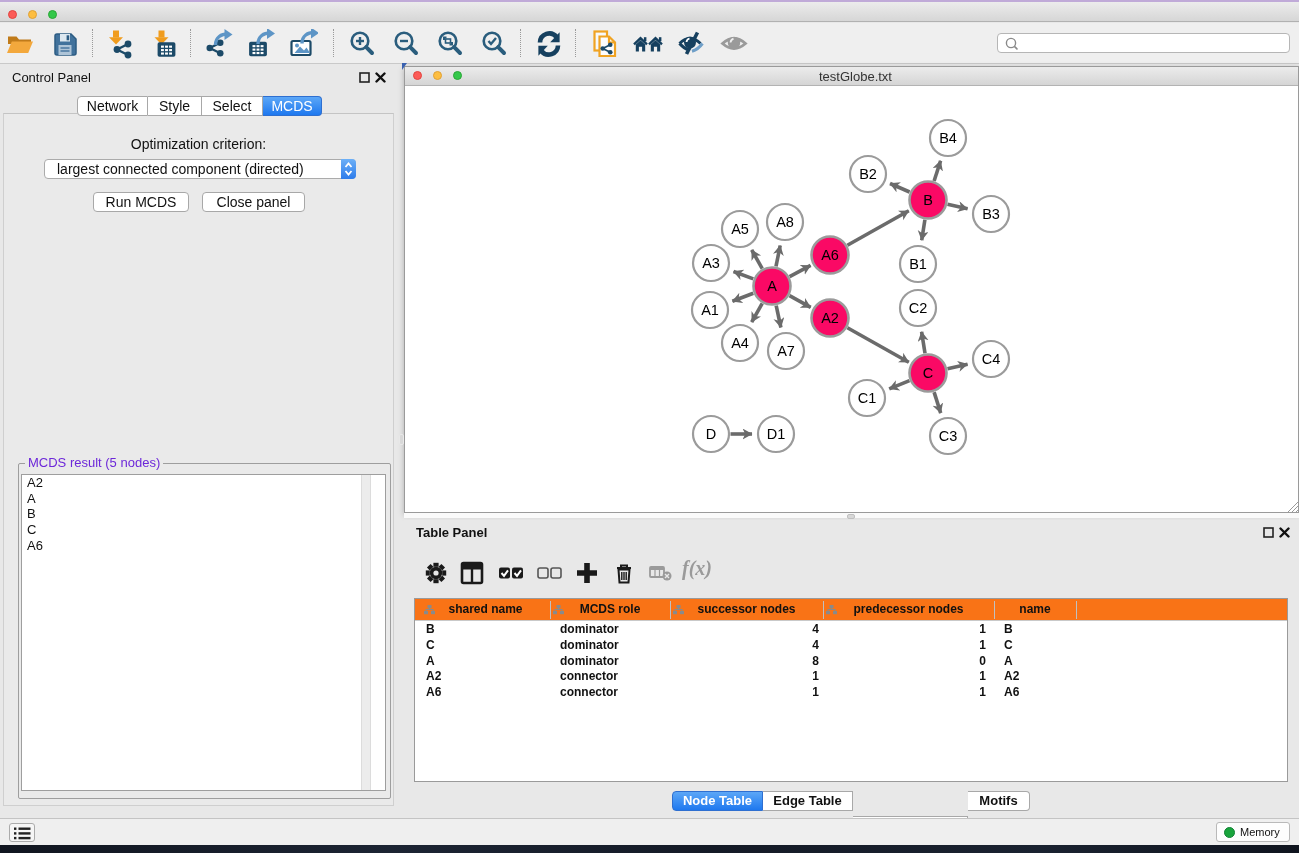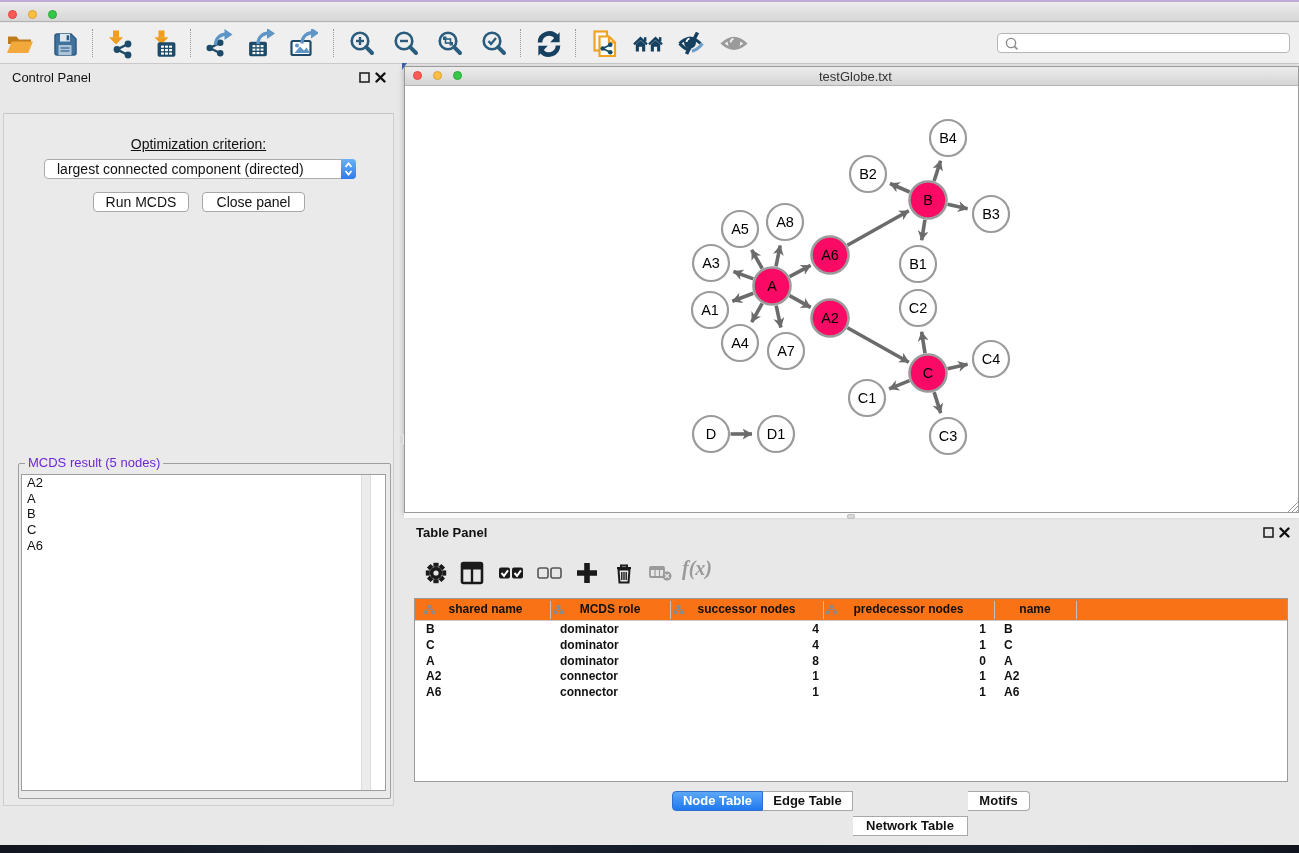--- a/index.html
+++ b/index.html
@@ -21,21 +21,21 @@
 #searchbox { position:absolute; left:997px; top:10px; width:293px; height:20px; background:#fff; border:1px solid #b6b6b6; border-radius:4px; }
 #cpanel { left:0; top:64px; width:398px; height:754px; background:#e8e8e8; }
 #cpanel .hdr { position:absolute; left:12px; top:6px; font-size:13px; color:#111; }
 .winbtn { position:absolute; top:8px; width:11px; height:11px; }
 .tabbar { position:absolute; display:flex; z-index:3; }
 .tab { height:20px; background:#fff; border:1px solid #a8a8a8; border-left:none; font-size:14px; color:#111; text-align:center; line-height:18px; }
 .tab.first { border-left:1px solid #a8a8a8; border-radius:4px 0 0 4px; }
 .tab.last { border-radius:0 4px 4px 0; }
 .tab.sel { background:linear-gradient(#5ca7f7,#1e78ef); color:#fff; border-color:#2e6fd0; }
 #cpContent { position:absolute; left:3px; top:49px; width:391px; height:693px; background:#eaeaea; border:1px solid #cfcfcf; border-top:1px solid #c4c4c4; }
-#optlabel { position:absolute; left:0; width:100%; top:22px; text-align:center; font-size:14px; color:#111;text-decoration:underline; }
+#optlabel { position:absolute; left:0; width:100%; top:22px; text-align:center; font-size:14px; color:#111; }
 #combo { position:absolute; left:40px; top:45px; width:312px; height:20px; background:#fff; border:1px solid #ababab; border-radius:4px; font-size:14px; color:#111; line-height:18px; padding-left:12px; }
 #comboBtn { position:absolute; right:-1px; top:-1px; width:15px; height:20px; border-radius:0 4px 4px 0; background:linear-gradient(#6db0f7,#2d7ceb); }
 .btn { position:absolute; height:20px; background:#fff; border:1px solid #a8a8a8; border-radius:4px; font-size:14px; color:#111; text-align:center; line-height:18px; }
 #fieldset { position:absolute; left:14px; top:349px; width:373px; height:336px; border:1px solid #9e9e9e; border-radius:2px; }
 #fieldset .legend { position:absolute; left:6px; top:-9px; background:#eaeaea; padding:0 3px; font-size:13px; color:#6d28d9; }
 #listbox { position:absolute; left:2px; top:10px; width:365px; height:317px; background:#fff; border:1px solid #9e9e9e; font-size:13px; color:#111; padding:0 0 0 5px; line-height:15.7px; }
 #listbox .sb { position:absolute; left:339px; top:0px; width:10px; height:315px; background:#ececec; border-left:1px solid #dcdcdc; border-right:1px solid #dcdcdc; }
 #netwin { left:404px; top:66px; width:895px; height:447px; background:#fff; border:1px solid #9a9a9a; box-shadow:0 2px 6px rgba(0,0,0,0.25); }
 #netwin .wtitle { position:absolute; left:0; top:0; width:100%; height:19px; background:linear-gradient(#ececec,#d5d5d5); border-bottom:1px solid #b3b3b3; }
 #netwin .wtitle .t { position:absolute; left:0; right:0; top:2px; text-align:center; font-size:13px; color:#333;margin-left:8px; }
@@ -226,20 +226,26 @@
       </div>
   </div>
   <div class="abs" id="cpanel">
     <div class="hdr">Control Panel</div>
     <svg class="winbtn" style="left:359px;top:8px" width="11" height="11" viewBox="0 0 11 11">
         <rect x="1" y="1" width="9" height="9" fill="none" stroke="#222" stroke-width="1.6"></rect>
       </svg>
       <svg class="winbtn" style="left:375px;top:8px" width="11" height="11" viewBox="0 0 11 11">
         <path d="M1.5,1.5 L9.5,9.5 M9.5,1.5 L1.5,9.5" stroke="#111" stroke-width="2.4" stroke-linecap="round"></path>
       </svg>
+    <div class="tabbar" style="left:77px; top:32px;">
+      <div class="tab first" style="width:71px;">Network</div>
+      <div class="tab" style="width:54px;">Style</div>
+      <div class="tab" style="width:61px;">Select</div>
+      <div class="tab last sel" style="width:59px;">MCDS</div>
+    </div>
     <div id="cpContent">
       <div id="optlabel">Optimization criterion:</div>
       <div id="combo">largest connected component (directed)<div id="comboBtn">
             <svg width="15" height="20" viewBox="0 0 15 20" style="position:absolute;left:0;top:0">
               <path d="M4.5,8 L7.5,4.5 L10.5,8" fill="none" stroke="#fff" stroke-width="1.8"></path>
               <path d="M4.5,12 L7.5,15.5 L10.5,12" fill="none" stroke="#fff" stroke-width="1.8"></path>
             </svg>
           </div></div>
       <div class="btn" style="left:89px; top:78px; width:96px;">Run MCDS</div>
       <div class="btn" style="left:198px; top:78px; width:103px;">Close panel</div>
@@ -462,20 +468,38 @@
           <span class="tcell" style="left:589px">A6</span>
         </div>
     </div>
     <div id="ttabs">
       <div class="tab first sel" style="width:91px;">Node Table</div>
       <div class="tab" style="width:90px;">Edge Table</div>
       <div class="tab" style="width:115px;margin-top:25px;">Network Table</div>
       <div class="tab last" style="width:62px;">Motifs</div>
     </div>
   </div>
+  <div class="abs" id="statusbar">
+    <div id="listBtn">
+        <svg style="position:absolute;left:4px;top:3px" width="17" height="13" viewBox="0 0 17 13">
+          <g fill="#222">
+            <rect x="0" y="0.5" width="2.4" height="2.4"></rect>
+            <rect x="0" y="5.2" width="2.4" height="2.4"></rect>
+            <rect x="0" y="9.9" width="2.4" height="2.4"></rect>
+            <rect x="4.5" y="0.5" width="12" height="2.4"></rect>
+            <rect x="4.5" y="5.2" width="12" height="2.4"></rect>
+            <rect x="4.5" y="9.9" width="12" height="2.4"></rect>
+          </g>
+        </svg>
+      </div>
+    <div id="memBtn">
+        <span style="position:absolute;left:7px;top:4px;width:11px;height:11px;border-radius:50%;background:#18a43c;border:1px solid #108234"></span>
+        <span style="position:absolute;left:23px;top:3px">Memory</span>
+      </div>
+  </div>
   <div class="abs" style="left:404px; top:513px; width:895px; height:5px; background:#fafafa;"></div>
   <div class="abs" style="left:847px; top:513.5px; width:8px; height:5px; background:#d8d8d8; border:1px solid #c0c0c0; border-radius:2px;"></div>
   <div class="abs" style="left:398.5px; top:434px; width:5px; height:11px; background:#d8d8d8; border:1px solid #e8e8e8; border-radius:2px;"></div>
   <svg class="abs" style="left:401px; top:63px;" width="6" height="7" viewBox="0 0 6 7">
       <path d="M1,0 L6,0 L1,7 z" fill="#3a62b0"></path>
     </svg>
   <svg class="abs" style="left:1285px; top:499px;" width="14" height="14" viewBox="0 0 14 14">
       <g stroke="#9a9a9a" stroke-width="1">
         <line x1="13" y1="3" x2="3" y2="13"></line>
         <line x1="13" y1="7" x2="7" y2="13"></line>

